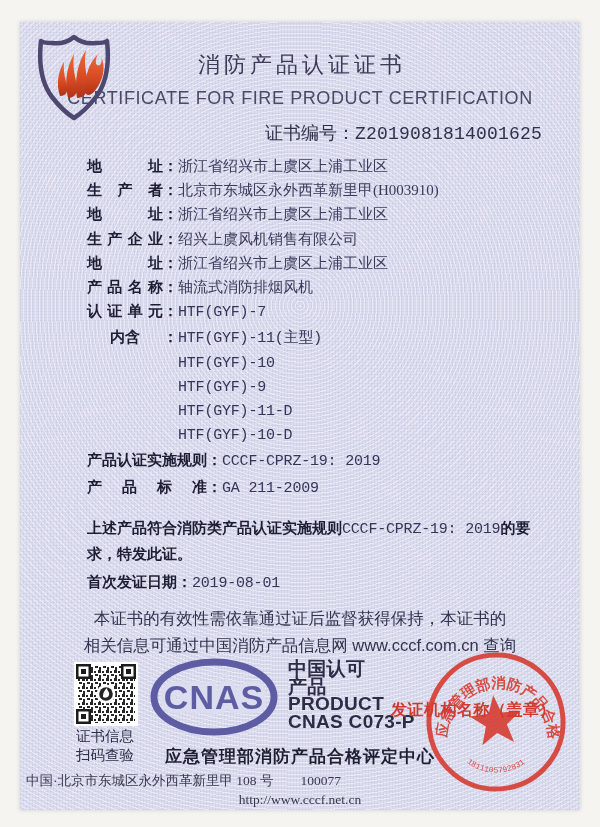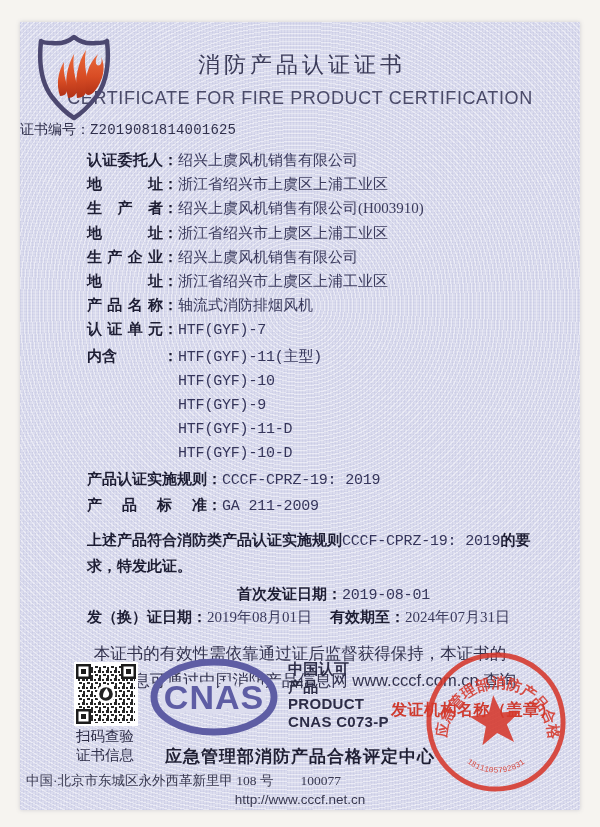--- a/index.html
+++ b/index.html
@@ -22,85 +22,85 @@
   .title{
     text-align:center;padding-top:28px;margin:0;
     font-size:22px;font-weight:400;letter-spacing:4px;text-indent:4px;
     color:#3b3b58;
   }
   .subtitle{
     text-align:center;margin-top:8px;
     font-size:18px;letter-spacing:.6px;color:#4a4a68;font-weight:500;
   }
   .certno{
-    margin:12px 38px 0 0;font-size:14px;color:#30304c;
+    text-align:right;margin:12px 38px 0 0;font-size:18px;color:#30304c;
     font-family:"Liberation Serif",serif;
   }
   .certno .num{font-family:"Liberation Mono",monospace;letter-spacing:.2px;}
   .fields{margin-top:9px;padding-left:67px;font-size:15px;color:#3a3a5c;}
   .row{line-height:24.2px;white-space:nowrap;}
   .lbl{
     display:inline-block;width:76px;vertical-align:top;
     font-weight:700;color:#1d1d33;
     text-align:justify;text-align-last:justify;
   }
   .lbl8{font-weight:700;color:#1d1d33;}
   .lbl4w{
     display:inline-block;width:120px;vertical-align:top;
     font-weight:700;color:#1d1d33;
     text-align:justify;text-align-last:justify;
   }
-  .lblr{display:inline-block;width:76px;text-align:left;font-weight:700;color:#1d1d33;}
+  .lblr{display:inline-block;width:76px;text-align:center;font-weight:700;color:#1d1d33;}
   .colon{font-weight:700;color:#1d1d33;}
   .vzh{font-family:"Liberation Serif",serif;color:#3a3a5c;}
   .mono{font-family:"Liberation Mono",monospace;color:#35355a;letter-spacing:-.2px;}
   .cont{margin-left:91px;line-height:24.2px;}
   .statement{
-    margin-top:9px;padding-right:34px;line-height:24px;
+    margin-top:15px;padding-right:34px;line-height:24px;
     font-weight:700;color:#1d1d33;white-space:normal;
   }
   .statement .mono{font-weight:400;}
-  .firstdate{margin-top:7px;text-align:center;font-size:15px;}
+  .firstdate{margin-top:7px;text-align:left;font-size:15px;}
   .firstdate .b{font-weight:700;color:#1d1d33;}
   .issuedate{margin-top:4px;padding-left:67px;font-size:15px;}
   .issuedate .b{font-weight:700;color:#1d1d33;}
   .gap{display:inline-block;width:18px;}
   .notice{
     margin-top:13px;text-align:center;
     font-size:16.5px;line-height:27px;color:#33334f;font-weight:500;
   }
   .qr{position:absolute;left:54px;top:640px;}
   .qrcap{
     position:absolute;left:30px;top:705px;width:110px;text-align:center;
     font-size:14.5px;line-height:19px;color:#2e2e48;
     font-family:"Liberation Serif",serif;
   }
   .cnaslogo{position:absolute;left:128px;top:632px;}
   .cnastext{
     position:absolute;left:268px;top:638px;
-    font-size:15px;line-height:17.5px;color:#2c2c46;font-weight:600;
+    font-size:19px;line-height:17.5px;color:#2c2c46;font-weight:600;
     letter-spacing:.3px;
   }
   .sealtext{
     position:absolute;left:371px;top:678px;z-index:1;
     font-size:16px;font-weight:700;color:#cf3a2e;
     font-family:"Liberation Serif",serif;letter-spacing:.5px;white-space:nowrap;
   }
   .stamp{position:absolute;left:398px;top:620px;z-index:2;opacity:.88;}
   .f-org{
     position:absolute;left:0;top:723px;width:100%;text-align:center;
     font-size:17px;font-weight:700;color:#1f1f33;letter-spacing:1px;
   }
   .f-addr{
     position:absolute;left:6px;top:750px;width:100%;text-align:left;
     font-size:13.5px;color:#38384f;font-family:"Liberation Serif",serif;
   }
   .f-url{
     position:absolute;left:0;top:770px;width:100%;text-align:center;
-    font-size:13.5px;color:#38384f;font-family:Liberation Sans, sans-serif;
+    font-size:13.5px;color:#38384f;font-family:Liberation Serif, serif;
   }
 </style>
 </head>
 <body>
 
 <div class="cert">
 
   <div class="logo">
     <svg width="76" height="90" viewBox="0 0 76 90">
       <defs>
@@ -120,27 +120,24 @@
 
   <div class="title">消防产品认证证书</div>
   <div class="subtitle">CERTIFICATE FOR FIRE PRODUCT CERTIFICATION</div>
 
   <div class="certno">
     <span class="b">证书编号：</span><span class="num">Z2019081814001625</span>
   </div>
 
   <div class="fields">
     <div class="row">
-      <span class="lbl">认证委托人</span><span class="colon">：</span><span class="vzh">绍兴上虞风机销售有限公司</span>
-    </div>
-    <div class="row">
       <span class="lbl">地址</span><span class="colon">：</span><span class="vzh">浙江省绍兴市上虞区上浦工业区</span>
     </div>
     <div class="row">
-      <span class="lbl">生产者</span><span class="colon">：</span><span class="vzh">绍兴上虞风机销售有限公司(H003910)</span>
+      <span class="lbl">生产者</span><span class="colon">：</span><span class="vzh">北京市东城区永外西革新里甲(H003910)</span>
     </div>
     <div class="row">
       <span class="lbl">地址</span><span class="colon">：</span><span class="vzh">浙江省绍兴市上虞区上浦工业区</span>
     </div>
     <div class="row">
       <span class="lbl">生产企业</span><span class="colon">：</span><span class="vzh">绍兴上虞风机销售有限公司</span>
     </div>
     <div class="row">
       <span class="lbl">地址</span><span class="colon">：</span><span class="vzh">浙江省绍兴市上虞区上浦工业区</span>
     </div>
@@ -168,23 +165,20 @@
 
     <div class="statement">
       <span>上述产品符合消防类产品认证实施规则</span><span class="mono">CCCF-CPRZ-19: 2019</span><span>的要求，特发此证。</span>
     </div>
 
     <div class="firstdate">
       <span class="b">首次发证日期：</span><span class="mono">2019-08-01</span>
     </div>
   </div>
 
-  <div class="issuedate">
-    <span class="b">发（换）证日期：</span><span class="vzh">2019年08月01日</span><span class="gap"></span><span class="b">有效期至：</span><span class="vzh">2024年07月31日</span>
-  </div>
 
   <div class="notice">
     <div>本证书的有效性需依靠通过证后监督获得保持，本证书的</div>
     <div>相关信息可通过中国消防产品信息网 www.cccf.com.cn 查询</div>
   </div>
 
   <div class="qr">
     <svg width="64" height="64" viewBox="0 0 64 64">
       <defs>
         <pattern id="qrp" patternUnits="userSpaceOnUse" width="8" height="8">
@@ -206,22 +200,22 @@
         <rect x="2" y="47" width="15" height="15" fill="#1b1b1b"></rect>
           <rect x="4.5" y="49.5" width="10" height="10" fill="#fff"></rect>
           <rect x="7" y="52" width="5" height="5" fill="#1b1b1b"></rect>
       </g>
       <circle cx="32" cy="32" r="9.5" fill="#ffffff"></circle>
       <circle cx="32" cy="32" r="6.8" fill="#232323"></circle>
       <path d="M29,35 C29,30 31,28 33,26 C33,29 36,30 35,33 C34.5,35.5 31,36.5 29,35 Z" fill="#ffffff"></path>
     </svg>
   </div>
   <div class="qrcap">
+    <div>证书信息</div>
     <div>扫码查验</div>
-    <div>证书信息</div>
   </div>
 
   <div class="cnaslogo">
     <svg width="132" height="86" viewBox="0 0 132 86">
       <ellipse cx="66" cy="43" rx="60" ry="35" fill="none" stroke="#5e5da4" stroke-width="7"></ellipse>
       <text x="66" y="55" text-anchor="middle" font-family="Liberation Sans, sans-serif" font-weight="bold" font-size="34" letter-spacing="1" fill="#5e5da4" stroke="#dcddee" stroke-width="9" paint-order="stroke">CNAS</text>
     </svg>
   </div>
   <div class="cnastext">
     <div>中国认可</div>

